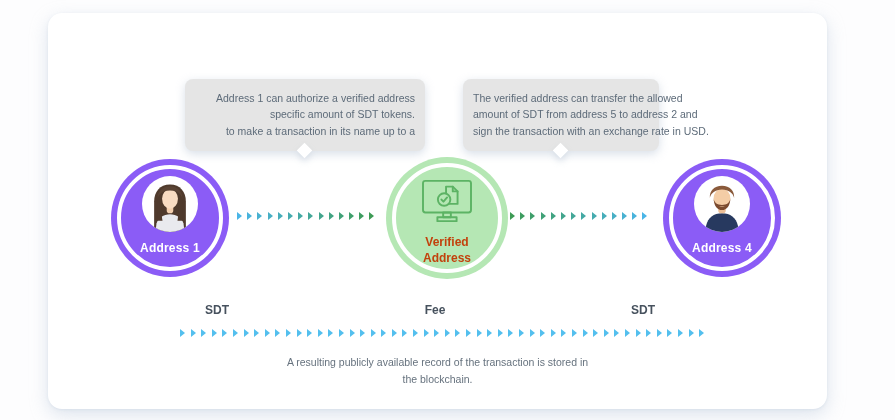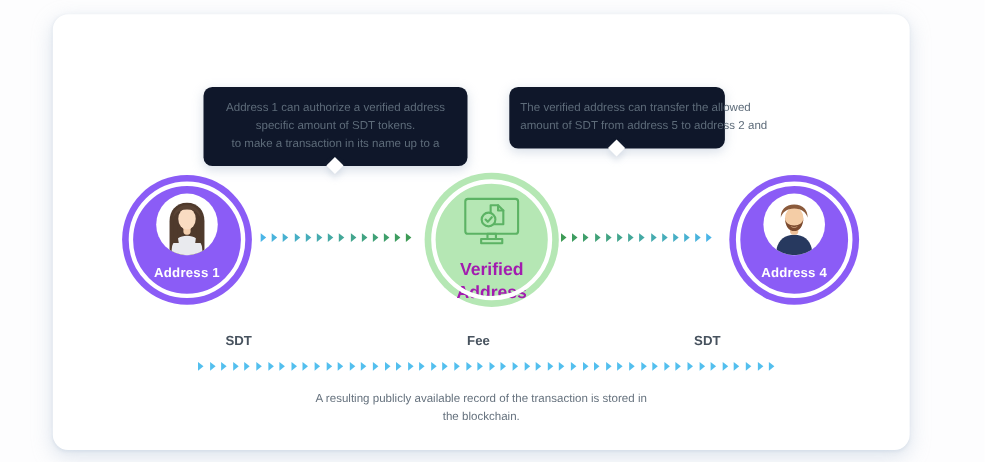--- a/index.html
+++ b/index.html
@@ -6,23 +6,23 @@
   html,body { width:895px; height:420px; background:#fdfdfe; font-family:"Liberation Sans", sans-serif; overflow:hidden; }
 
   .card {
     position:absolute; left:48px; top:13px; width:779px; height:396px;
     background:#ffffff; border-radius:14px;
     box-shadow:0 6px 18px rgba(176,192,212,0.40), 0 1px 3px rgba(176,192,212,0.25);
   }
 
   
   .callout {
-    position:absolute; top:66px; background:#0f172a; border-radius:8px;
+    position:absolute; top:66px; background:#e5e5e5; border-radius:8px;
     box-shadow:0 3px 10px rgba(168,184,204,0.45);
-    padding:11px 10px 12px; text-align:center;
+    padding:11px 10px 12px; text-align:right;
   }
   .callout:after {
     content:""; position:absolute; left:50%; bottom:-5px; width:11px; height:11px;
     margin-left:-6px; background:#fff; transform:rotate(45deg);
     box-shadow:3px 3px 6px rgba(168,184,204,0.35);
   }
   .callout-1 { left:137px; width:240px; }
   .callout-2 { left:415px; width:196px; }
   .callout .line { display:block; white-space:nowrap; font-size:10.5px; line-height:1.55; color:#5d6b79; }
 
@@ -36,21 +36,21 @@
     pointer-events:none;
   }
   .node-blue  { width:118px; height:118px; top:146px; background:#8b5cf6; padding-top:17px; }
   .node-green { width:122px; height:122px; top:144px; background:#b5e7b4; padding-top:20px; }
   .node-a1 { left:63px; }
   .node-vf { left:338px; }
   .node-a2 { left:615px; }
 
   .avatar { width:56px; height:56px; border-radius:50%; background:#fff; overflow:hidden; }
   .node-label { margin-top:9px; font-size:12px; font-weight:bold; color:#fff; letter-spacing:.2px; }
-  .verified-label { margin-top:6px; text-align:center; font-size:16px; font-weight:bold; color:#a21caf; line-height:1.3; }
+  .verified-label { margin-top:6px; text-align:center; font-size:12px; font-weight:bold; color:#c2410c; line-height:1.3; }
   .verified-label .line { display:block; }
 
   
   .chain { position:absolute; display:flex; align-items:center; height:10px; }
   .chain .arrow {
     width:0; height:0;
     border-top:4px solid transparent; border-bottom:4px solid transparent;
     border-left-width:5px; border-left-style:solid; margin-right:5.2px;
   }
   .chain-1 { left:189px; top:198px; }
@@ -77,20 +77,21 @@
 
   <div class="callout callout-1">
     <span class="line">Address 1 can authorize a verified address</span>
     <span class="line">specific amount of SDT tokens.</span>
     <span class="line">to make a transaction in its name up to a</span>
   </div>
 
   <div class="callout callout-2">
     <span class="line">The verified address can transfer the allowed</span>
     <span class="line">amount of SDT from address 5 to address 2 and</span>
+    <span class="line">sign the transaction with an exchange rate in USD.</span>
   </div>
 
   <div class="node node-blue node-a1">
     <div class="avatar">
       <svg width="56" height="56" viewBox="0 0 60 60">
         <path d="M30 9 C19 9 13 17 13 27 L13 60 L47 60 L47 27 C47 17 41 9 30 9 Z" fill="#4f3a2c"></path>
         <path d="M30 41 C23 41 17.5 45 15.5 51 L14.5 60 L45.5 60 L44.5 51 C42.5 45 37 41 30 41 Z" fill="#e9eaee"></path>
         <rect x="26.5" y="31" width="7" height="9" rx="3" fill="#f3cfae"></rect>
         <ellipse cx="30" cy="24.5" rx="8.5" ry="10.5" fill="#f9dcc2"></ellipse>
         <path d="M30 11 C21 11 16 18 16.5 26 C17 21.5 20 15.5 30 15.5 C40 15.5 43 21.5 43.5 26 C44 18 39 11 30 11 Z" fill="#5a4334"></path>

